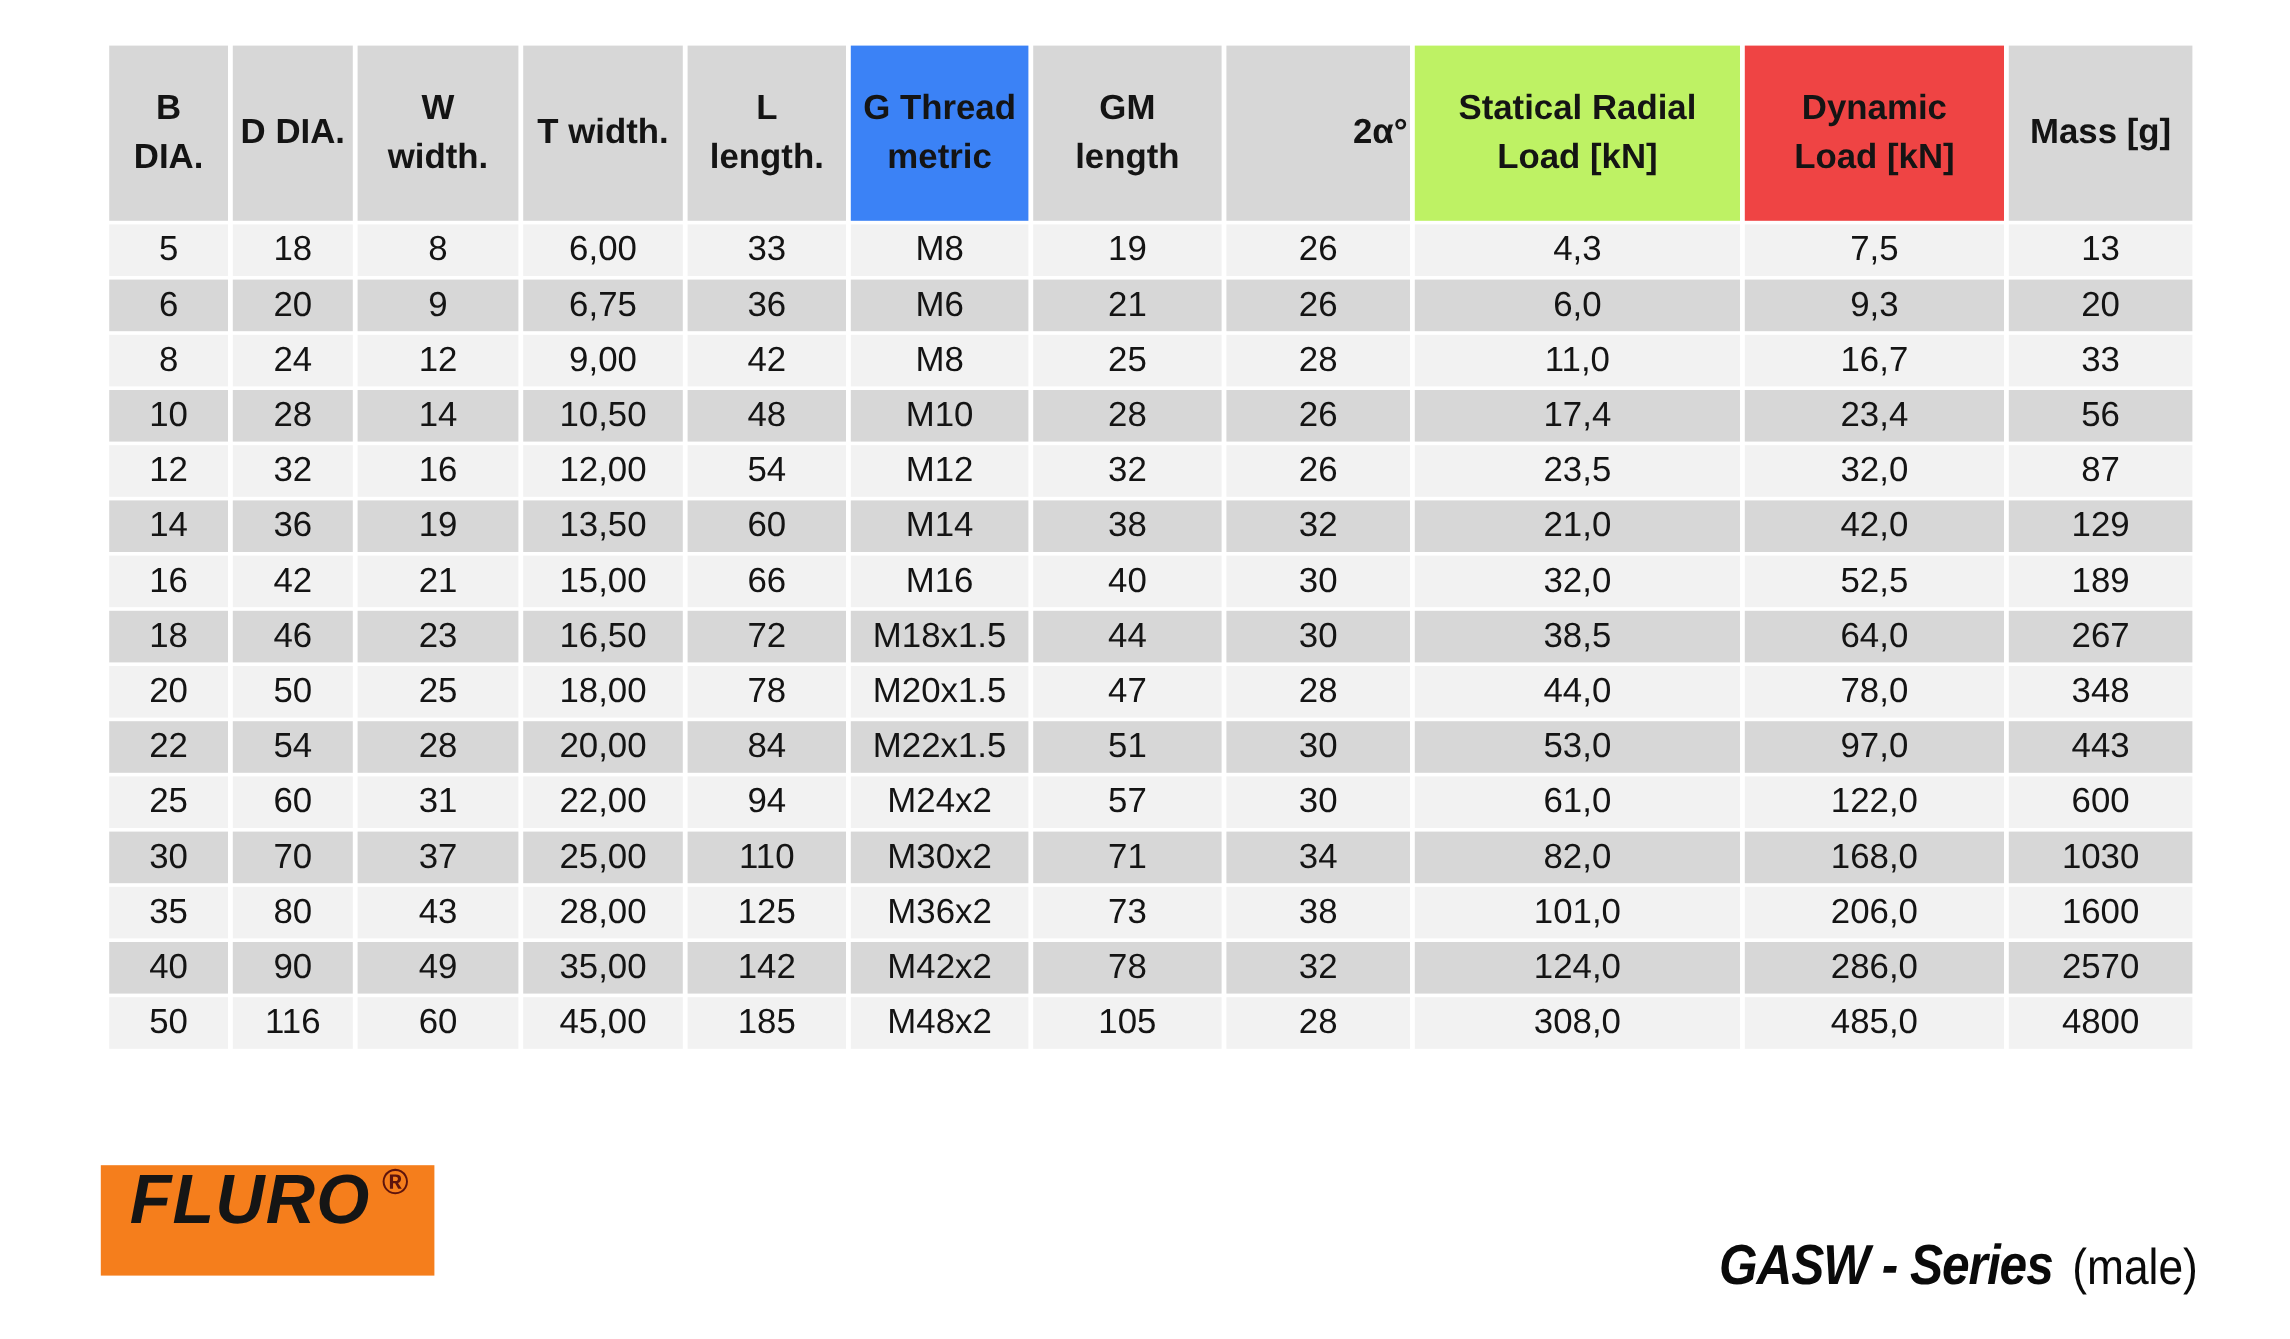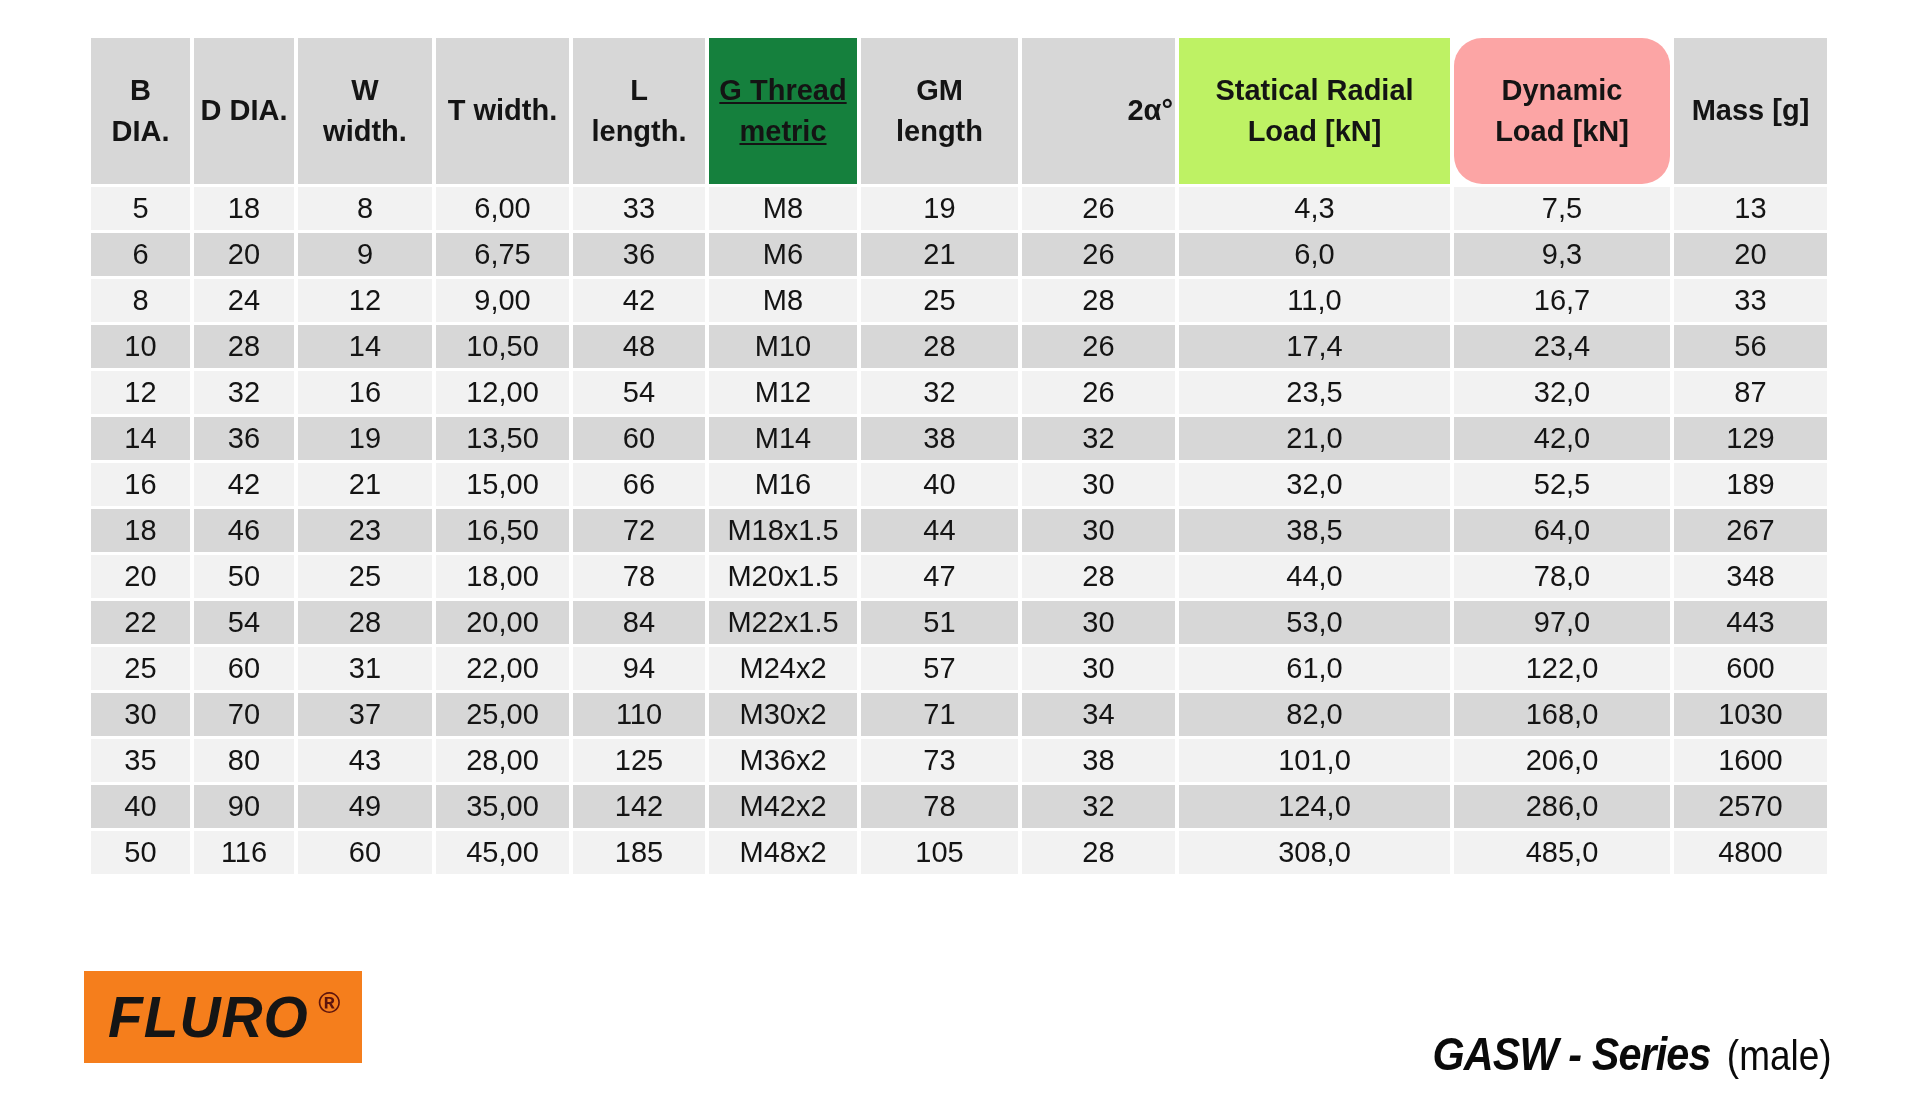--- a/index.html
+++ b/index.html
@@ -49,21 +49,21 @@
   tr.row-odd td  { background: #f2f2f2; }
   tr.row-even td { background: #d7d7d7; }
 
   #logo {
     position: absolute;
     left: 84px;
     top: 971px;
     width: 278px;
     height: 92px;
     display: flex;
-    align-items: center;
+    align-items: flex-start;
     justify-content: center;
   }
   #logo .logo-text {
     font-size: 58px;
     font-weight: bold;
     font-style: italic;
     color: #151515;
     letter-spacing: 1px;
     transform: scaleX(0.98);
     line-height: 1;
@@ -121,28 +121,28 @@
     <thead>
       <tr id="header-row">
           <th style="background: rgb(215, 215, 215);">B
 DIA.</th>
           <th style="background: rgb(215, 215, 215);">D DIA.</th>
           <th style="background: rgb(215, 215, 215);">W
 width.</th>
           <th style="background: rgb(215, 215, 215); margin-left: 34px;">T width.</th>
           <th style="background: rgb(215, 215, 215);">L
 length.</th>
-          <th style="background: #15803d; text-decoration: underline;">G Thread
+          <th style="background: #3b82f6;">G Thread
 metric</th>
           <th style="background: rgb(215, 215, 215); margin-left: 30px;">GM
 length</th>
           <th style="background: rgb(215, 215, 215); text-align: right;">2α°</th>
           <th style="background: #bef264;">Statical Radial
 Load [kN]</th>
-          <th style="background: #fca5a5; border-radius: 28px;">Dynamic
+          <th style="background: #ef4444;">Dynamic
 Load [kN]</th>
           <th style="background: rgb(215, 215, 215);">Mass [g]</th>
         </tr>
     </thead>
     <tbody id="table-body">
         <tr class="row-odd">
           <td>5</td>
           <td>18</td>
           <td>8</td>
           <td>6,00</td>

